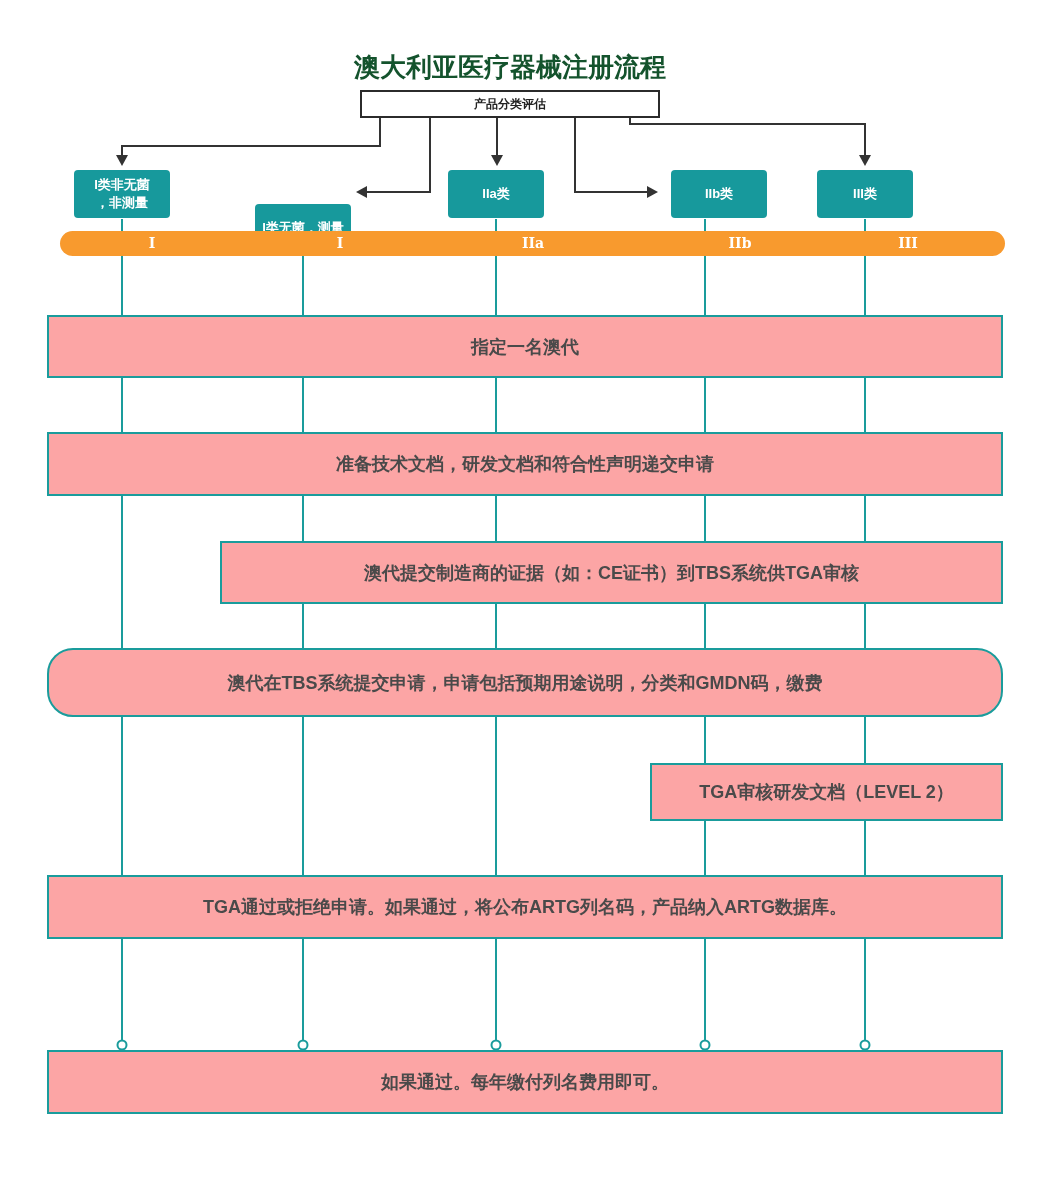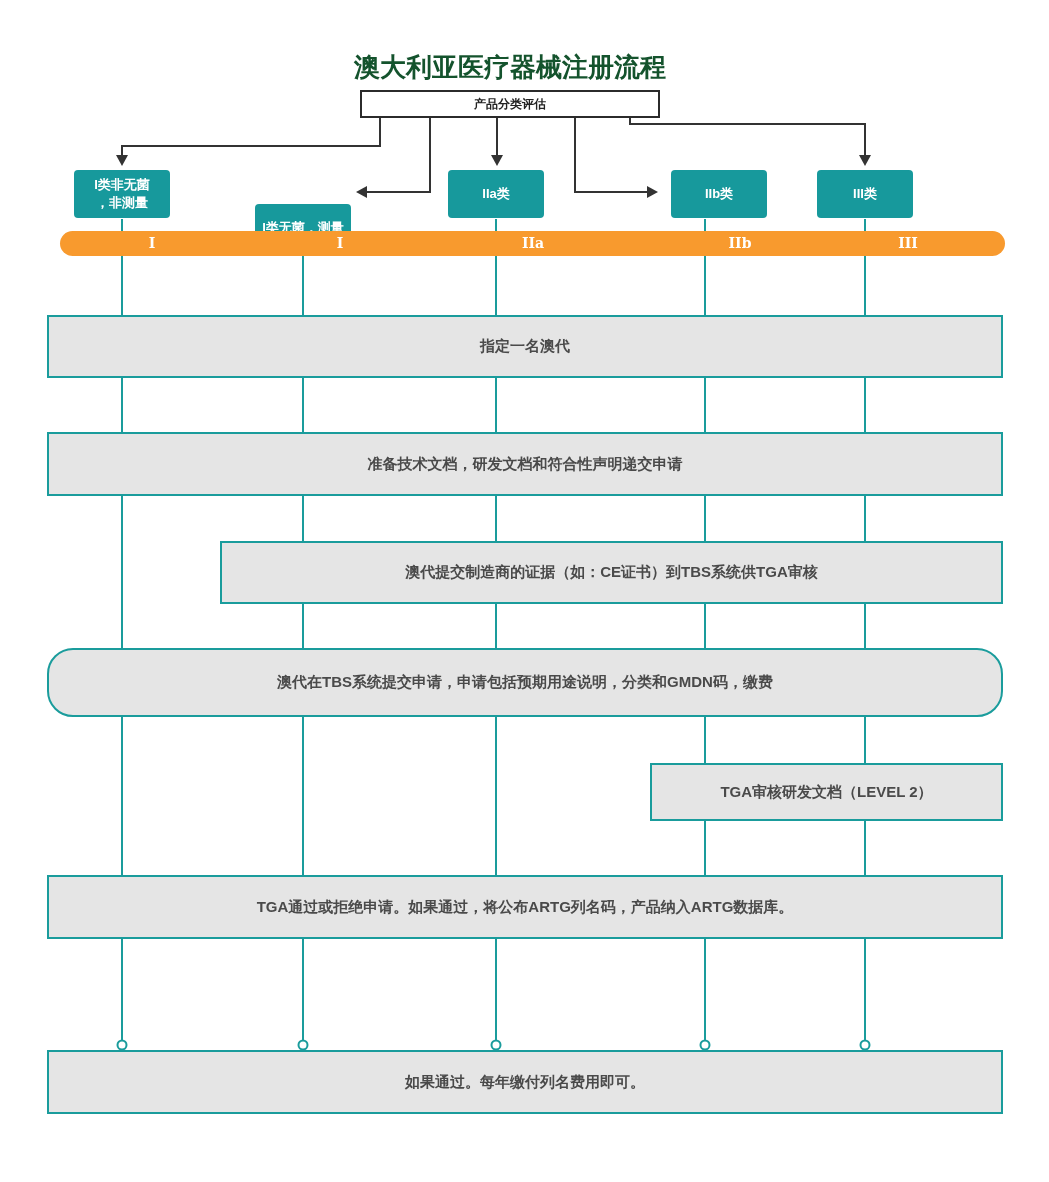--- a/index.html
+++ b/index.html
@@ -103,28 +103,28 @@
     top: 4px;
     transform: translateX(-50%);
     color: #ffffff;
     font-family: "DejaVu Serif", "Liberation Serif", serif;
     font-weight: bold;
     font-size: 14px;
     line-height: 1.2;
   }
   .step {
     position: absolute;
-    background: #e5e5e5;
+    background: #fca5a5;
     border: 2px solid #1A9C9C;
     box-sizing: border-box;
     display: flex;
     align-items: center;
     justify-content: center;
     text-align: center;
-    font-size: 15px;
+    font-size: 18px;
     font-weight: bold;
     color: #4A4A4A;
     z-index: 2;
     padding: 4px 10px;
   }
 </style>
 </head>
 <body>
 
 <div class="canvas">

